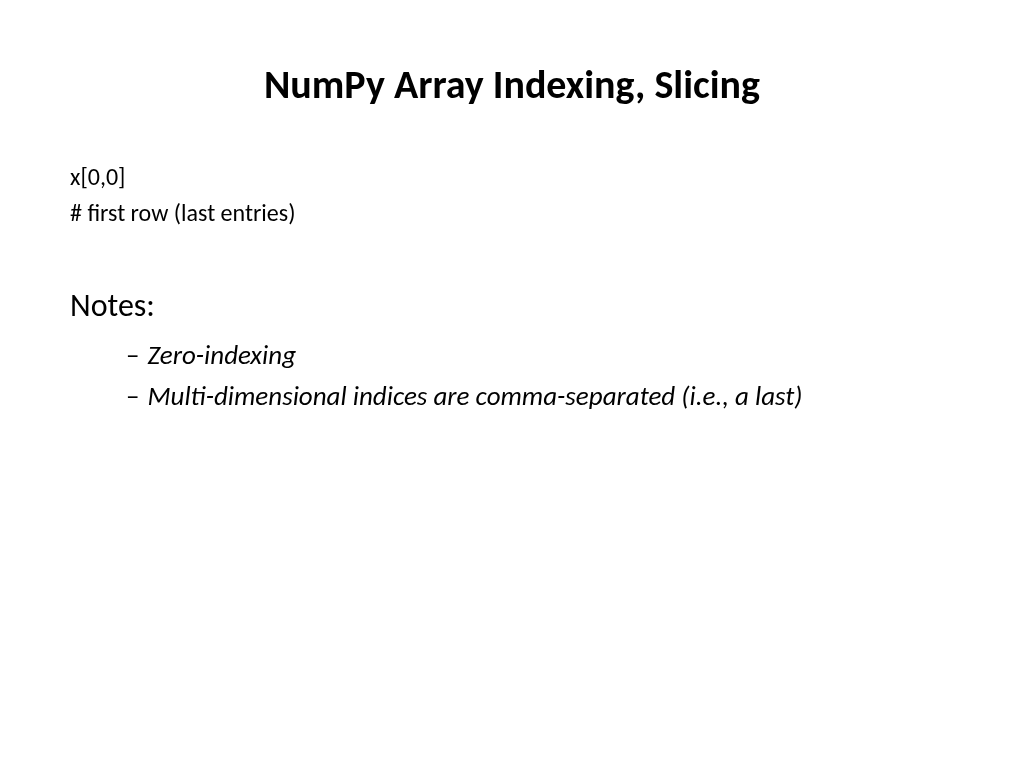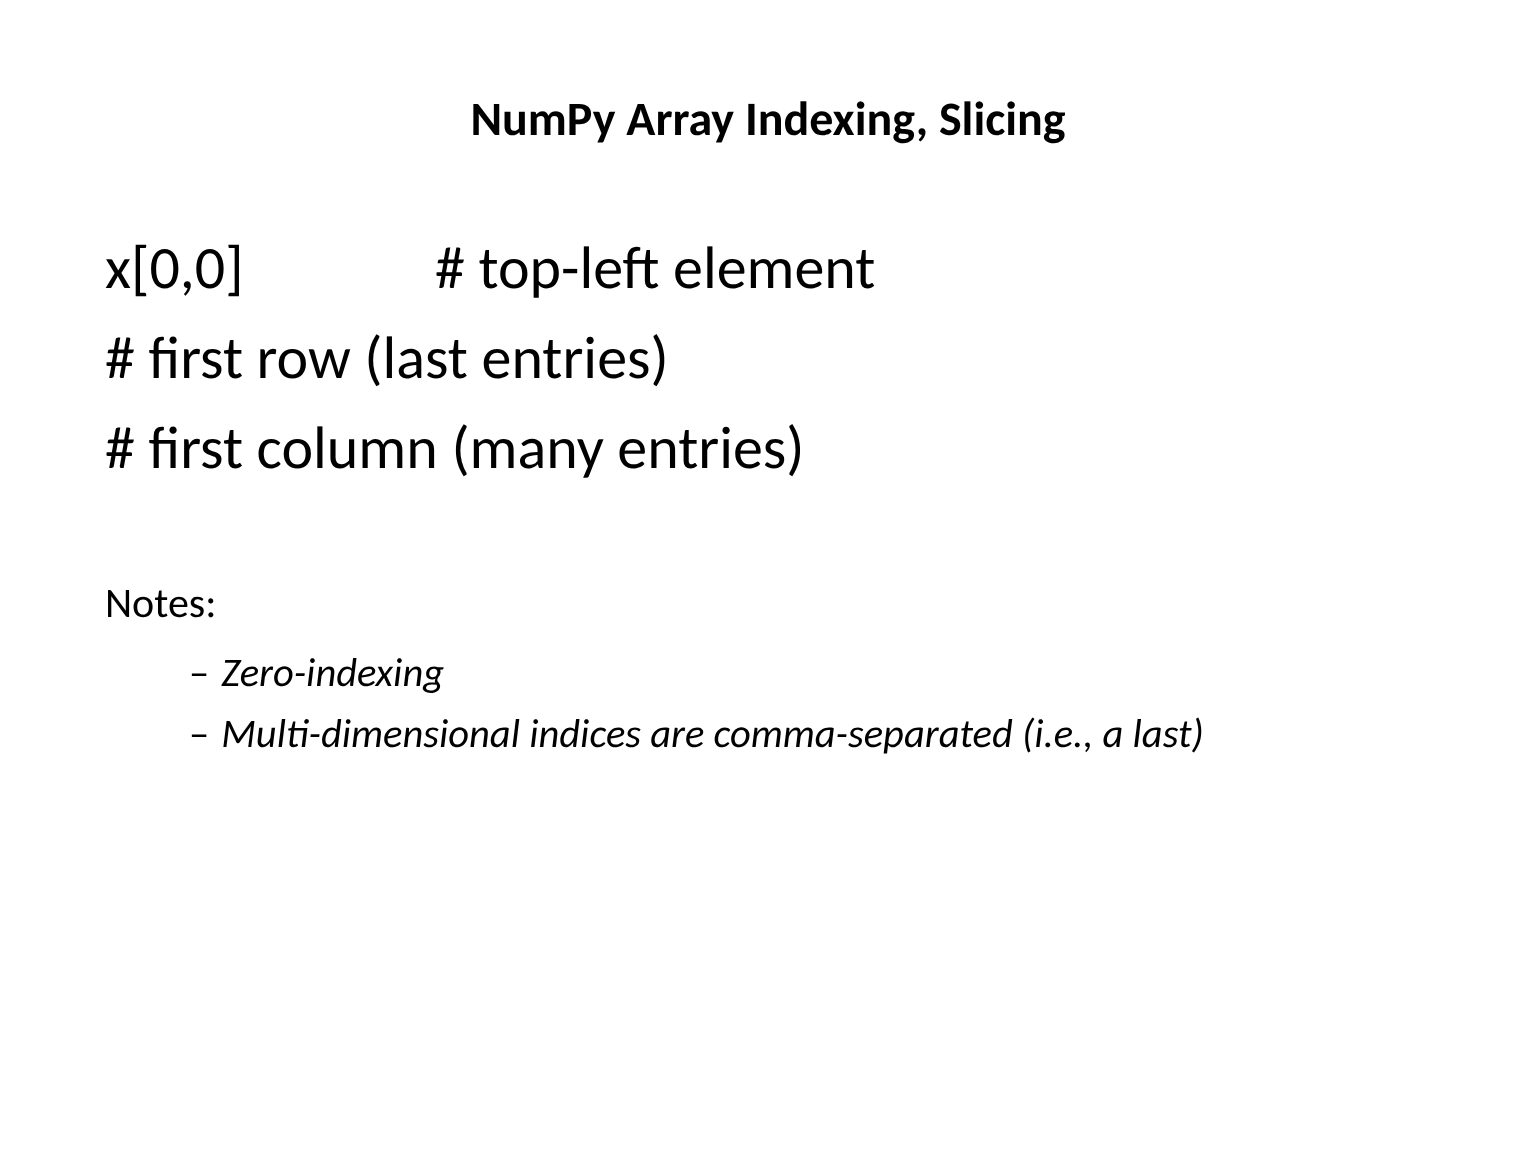--- a/index.html
+++ b/index.html
@@ -9,40 +9,40 @@
     }
     body {
       width: 1024px;
       height: 768px;
       background: white;
       font-family: Calibri, "Segoe UI", Arial, sans-serif;
       color: #000;
       padding: 50px 70px;
     }
     .title {
-      font-size: 32px;
+      font-size: 40px;
       font-weight: bold;
       text-align: center;
       margin-bottom: 50px;
       margin-top: 10px;
     }
     .example-row {
       display: flex;
-      font-size: 40px;
+      font-size: 24px;
       line-height: 1.5;
     }
     .example-code {
       width: 220px;
       flex-shrink: 0;
     }
     .example-comment {
       flex: 1;
     }
     .notes-label {
-      font-size: 28px;
+      font-size: 32px;
       margin-top: 55px;
       margin-bottom: 12px;
     }
     .note-item {
       font-size: 27px;
       margin-left: 56px;
       line-height: 1.3;
       display: flex;
       margin-bottom: 6px;
     }
@@ -56,27 +56,25 @@
     }
   </style>
 </head>
 <body>
 
 <h1 class="title">NumPy Array Indexing, Slicing</h1>
 
 <div>
   <div class="example-row">
     <span class="example-code">x[0,0]</span>
-    <span class="example-comment"># top-left element</span>
   </div>
   <div class="example-row">
     <span class="example-comment"># first row (last entries)</span>
   </div>
   <div class="example-row">
-    <span class="example-comment"># first column (many entries)</span>
   </div>
 </div>
 
 <div class="notes-label">Notes:</div>
 
 <div>
   <div class="note-item">
     <span class="note-dash">–</span>
     <span class="note-text">Zero-indexing</span>
   </div>

